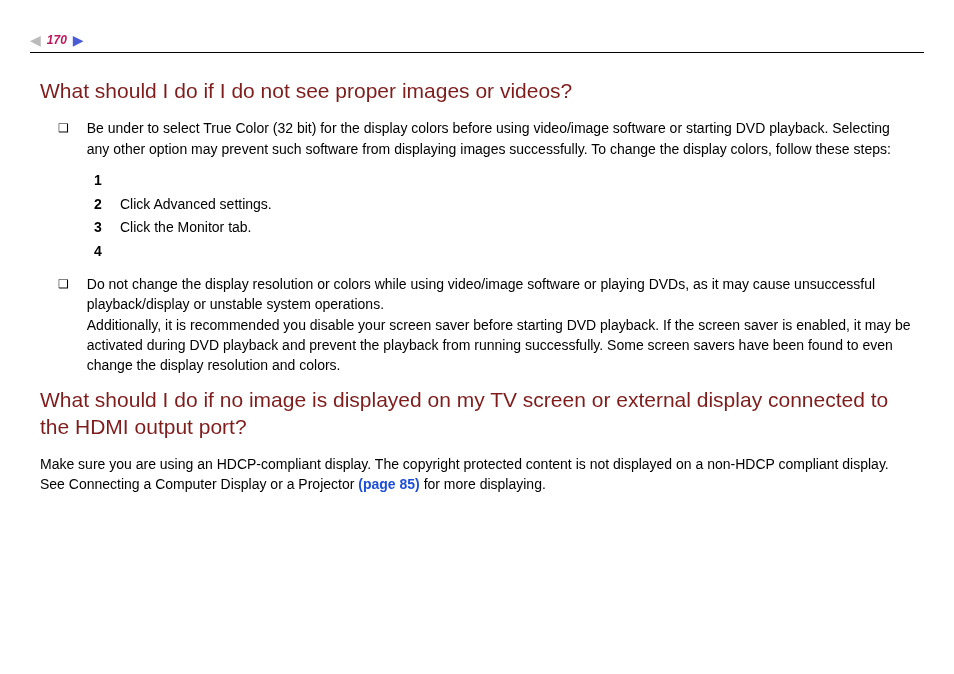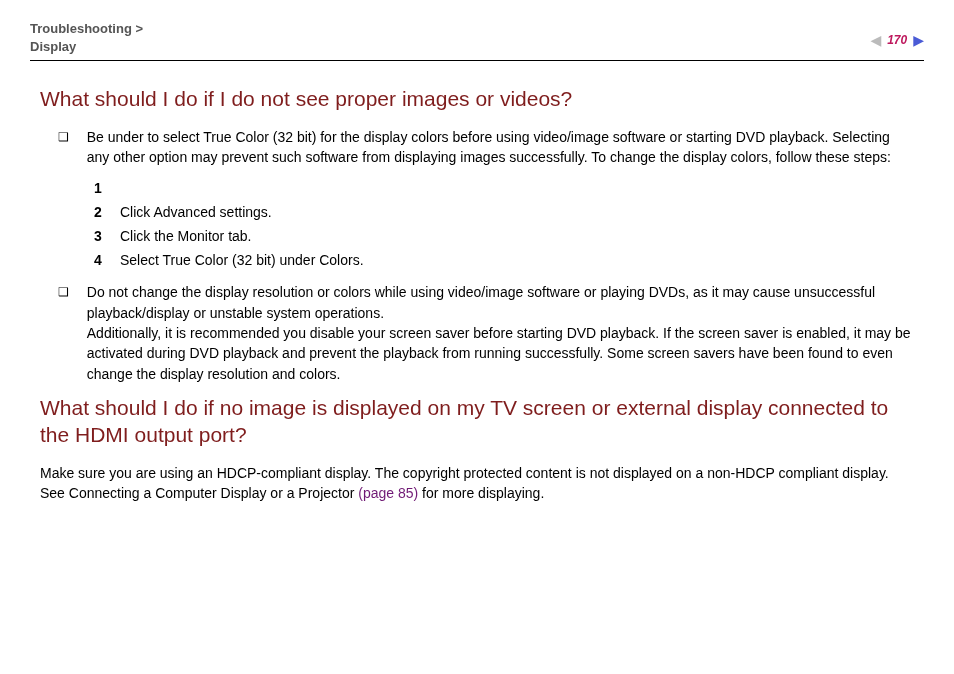--- a/index.html
+++ b/index.html
@@ -76,31 +76,27 @@
     line-height: 1.7;
     margin-bottom: 10px;
   }
   .step-row { display: flex; gap: 14px; }
   .step-num { font-weight: bold; flex: 0 0 12px; }
   .para {
     font-size: 14px;
     line-height: 1.45;
     padding-left: 0;
   }
-  .link-ref { color: #701a75; font-weight: normal; }
+  .link-ref { color: #1d4ed8; font-weight: bold; }
   b { font-weight: normal; }
 </style>
 </head>
 <body>
 
 <div class="header-bar">
-  <div class="breadcrumb">
-    <div>Troubleshooting &gt;</div>
-    <div>Display</div>
-  </div>
   <div class="page-num-wrap">
     <span class="nav-arrow">◀</span>
     <span class="page-num">170</span>
     <span class="nav-arrow right">▶</span>
   </div>
 </div>
 
 <hr class="rule">
 
 <div class="content">
@@ -120,21 +116,20 @@
     <div class="step-row">
       <span class="step-num">2</span>
       <span><span>Click </span><b>Advanced settings</b><span>.</span></span>
     </div>
     <div class="step-row">
       <span class="step-num">3</span>
       <span><span>Click the </span><b>Monitor</b><span> tab.</span></span>
     </div>
     <div class="step-row">
       <span class="step-num">4</span>
-      <span><span>Select </span><b>True Color (32 bit)</b><span> under </span><b>Colors</b><span>.</span></span>
     </div>
   </div>
 
   <div class="bullet-row">
     <span class="bullet-mark">❑</span>
     <span class="bullet-text">
       <span>Do not change the display resolution or colors while using video/image software or playing DVDs, as it may cause unsuccessful playback/display or unstable system operations.</span><br>
       <span>Additionally, it is recommended you disable your screen saver before starting DVD playback. If the screen saver is enabled, it may be activated during DVD playback and prevent the playback from running successfully. Some screen savers have been found to even change the display resolution and colors.</span>
     </span>
   </div>

